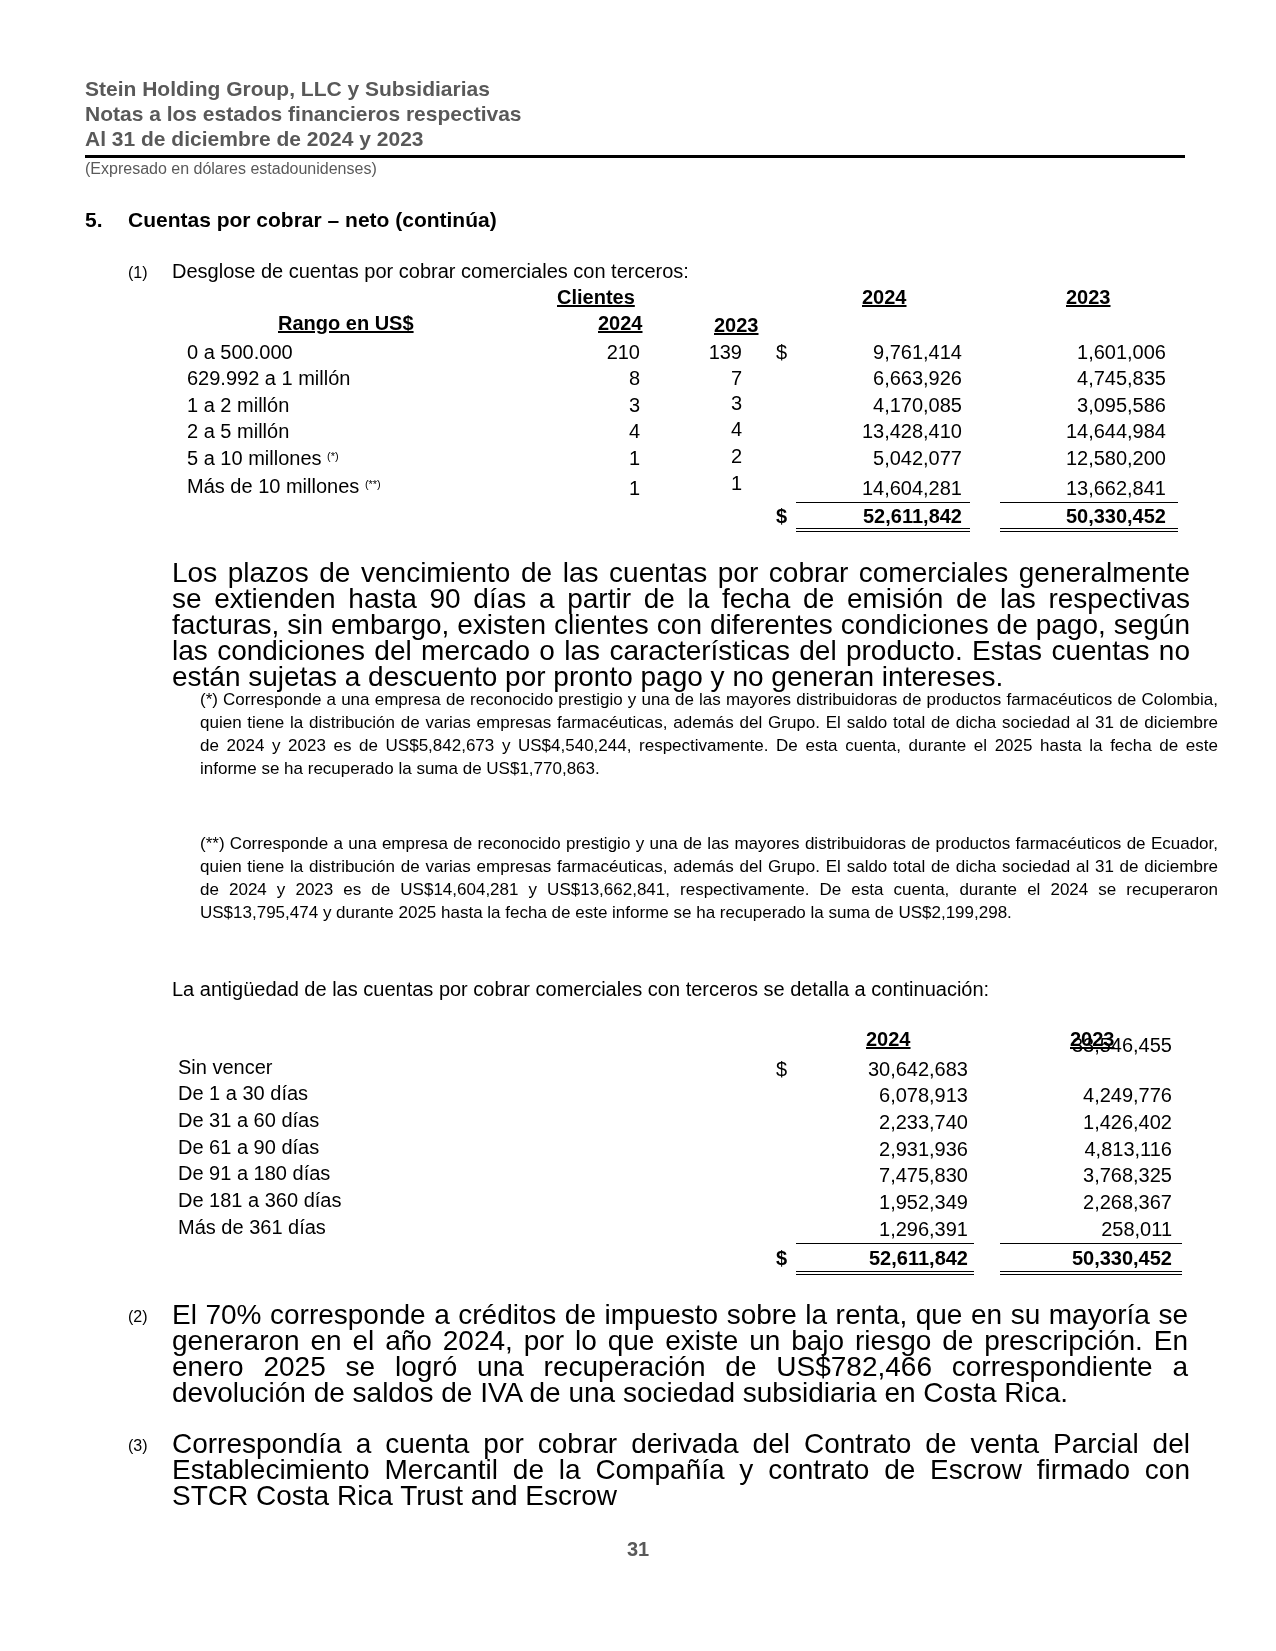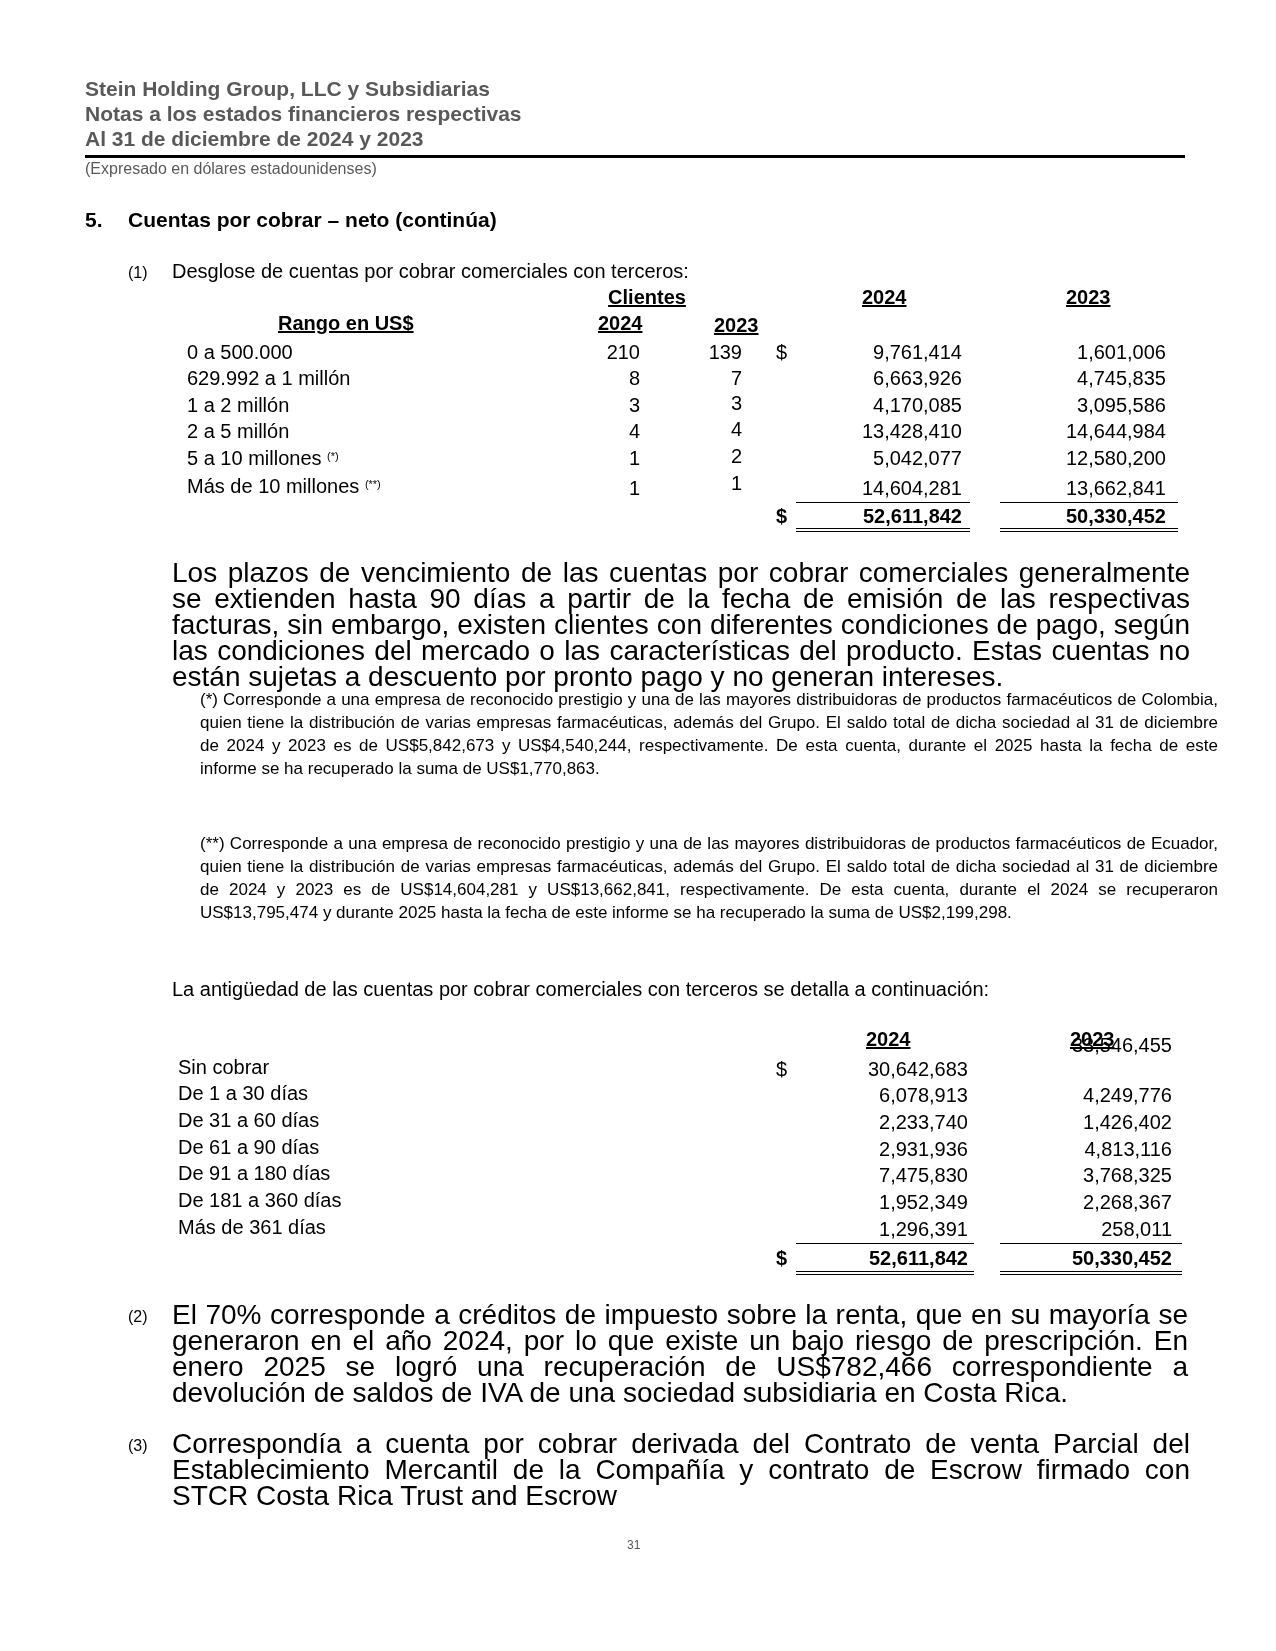--- a/index.html
+++ b/index.html
@@ -16,38 +16,38 @@
   .u { text-decoration: underline; font-weight: bold; }
   .num { text-align: right; }
   .just { position: absolute; text-align: justify; white-space: normal; }
   .just::after { content: ""; }
   .p20 { font-size: 28px; line-height: 26px; }
   .p17 { font-size: 17px; line-height: 23px; margin-left: 28px; }
   .line { position: absolute; height: 1px; background: #000; }
   .dline { position: absolute; height: 4px; border-top: 1.5px solid #000; border-bottom: 1.5px solid #000; box-sizing: border-box; }
   .b { font-weight: bold; }
   sup { font-size: 11px; vertical-align: top; position: relative; top: -2px; }
-  .pg { color: #595959; font-size: 12px; }
+  .pg { color: #595959; font-size: 20px; font-weight: bold; }
 </style>
 </head>
 <body>
 
 <div class="abs hdr" style="top:76px">Stein Holding Group, LLC y Subsidiarias</div>
 <div class="abs hdr" style="top:101px">Notas a los estados financieros respectivas</div>
 <div class="abs hdr" style="top:126px">Al 31 de diciembre de 2024 y 2023</div>
 <div class="rule"></div>
 <div class="abs sub">(Expresado en dólares estadounidenses)</div>
 
 <div class="abs sec" style="left:85px">5.</div>
 <div class="abs sec" style="left:128px">Cuentas por cobrar – neto (continúa)</div>
 
 <div class="abs" style="left:128px;top:264px;font-size:16px">(1)</div>
 <div class="abs fs20" style="left:172px;top:258px">Desglose de cuentas por cobrar comerciales con terceros:</div>
 
-<div class="abs fs20 u" style="left:602px;top:284px;width:90px;text-align:center">Clientes</div>
+<div class="abs fs20 u" style="left:557px;top:284px;width:90px;">Clientes</div>
 <div class="abs fs20 u" style="left:862px;top:284px">2024</div>
 <div class="abs fs20 u" style="left:1066px;top:284px">2023</div>
 <div class="abs fs20 u" style="left:278px;top:310px">Rango en US$</div>
 <div class="abs fs20 u" style="left:598px;top:310px">2024</div>
 <div class="abs fs20 u" style="left:714px;top:312px">2023</div>
 
 <div>
 
   <div class="abs fs20" style="left:187px;top:339px">0 a 500.000</div>
   <div class="abs fs20 num" style="left:580px;width:60px;top:339px">210</div>
@@ -100,21 +100,21 @@
 
 <div class="just p17" style="left:172px;top:688px;width:1018px">(*) Corresponde a una empresa de reconocido prestigio y una de las mayores distribuidoras de productos farmacéuticos de Colombia, quien tiene la distribución de varias empresas farmacéuticas, además del Grupo. El saldo total de dicha sociedad al 31 de diciembre de 2024 y 2023 es de US$5,842,673 y US$4,540,244, respectivamente. De esta cuenta, durante el 2025 hasta la fecha de este informe se ha recuperado la suma de US$1,770,863.</div>
 <div class="just p17" style="left:172px;top:832px;width:1018px">(**) Corresponde a una empresa de reconocido prestigio y una de las mayores distribuidoras de productos farmacéuticos de Ecuador, quien tiene la distribución de varias empresas farmacéuticas, además del Grupo. El saldo total de dicha sociedad al 31 de diciembre de 2024 y 2023 es de US$14,604,281 y US$13,662,841, respectivamente. De esta cuenta, durante el 2024 se recuperaron US$13,795,474 y durante 2025 hasta la fecha de este informe se ha recuperado la suma de US$2,199,298.</div>
 
 <div class="abs fs20" style="left:172px;top:976px">La antigüedad de las cuentas por cobrar comerciales con terceros se detalla a continuación:</div>
 
 <div>
   <div class="abs fs20 u" style="left:866px;top:1026px">2024</div>
   <div class="abs fs20 u" style="left:1070px;top:1026px">2023</div>
 
-  <div class="abs fs20" style="left:178px;top:1054px">Sin cobrar</div>
+  <div class="abs fs20" style="left:178px;top:1054px">Sin vencer</div>
   <div class="abs fs20" style="left:776px;top:1056px">$</div>
   <div class="abs fs20 num" style="left:800px;width:168px;top:1056px">30,642,683</div>
   <div class="abs fs20 num" style="left:1000px;width:172px;top:1032px">33,546,455</div>
 
   <div class="abs fs20" style="left:178px;top:1080px">De 1 a 30 días</div>
   <div class="abs fs20 num" style="left:800px;width:168px;top:1082px">6,078,913</div>
   <div class="abs fs20 num" style="left:1000px;width:172px;top:1082px">4,249,776</div>
 
   <div class="abs fs20" style="left:178px;top:1107px">De 31 a 60 días</div>
   <div class="abs fs20 num" style="left:800px;width:168px;top:1109px">2,233,740</div>

